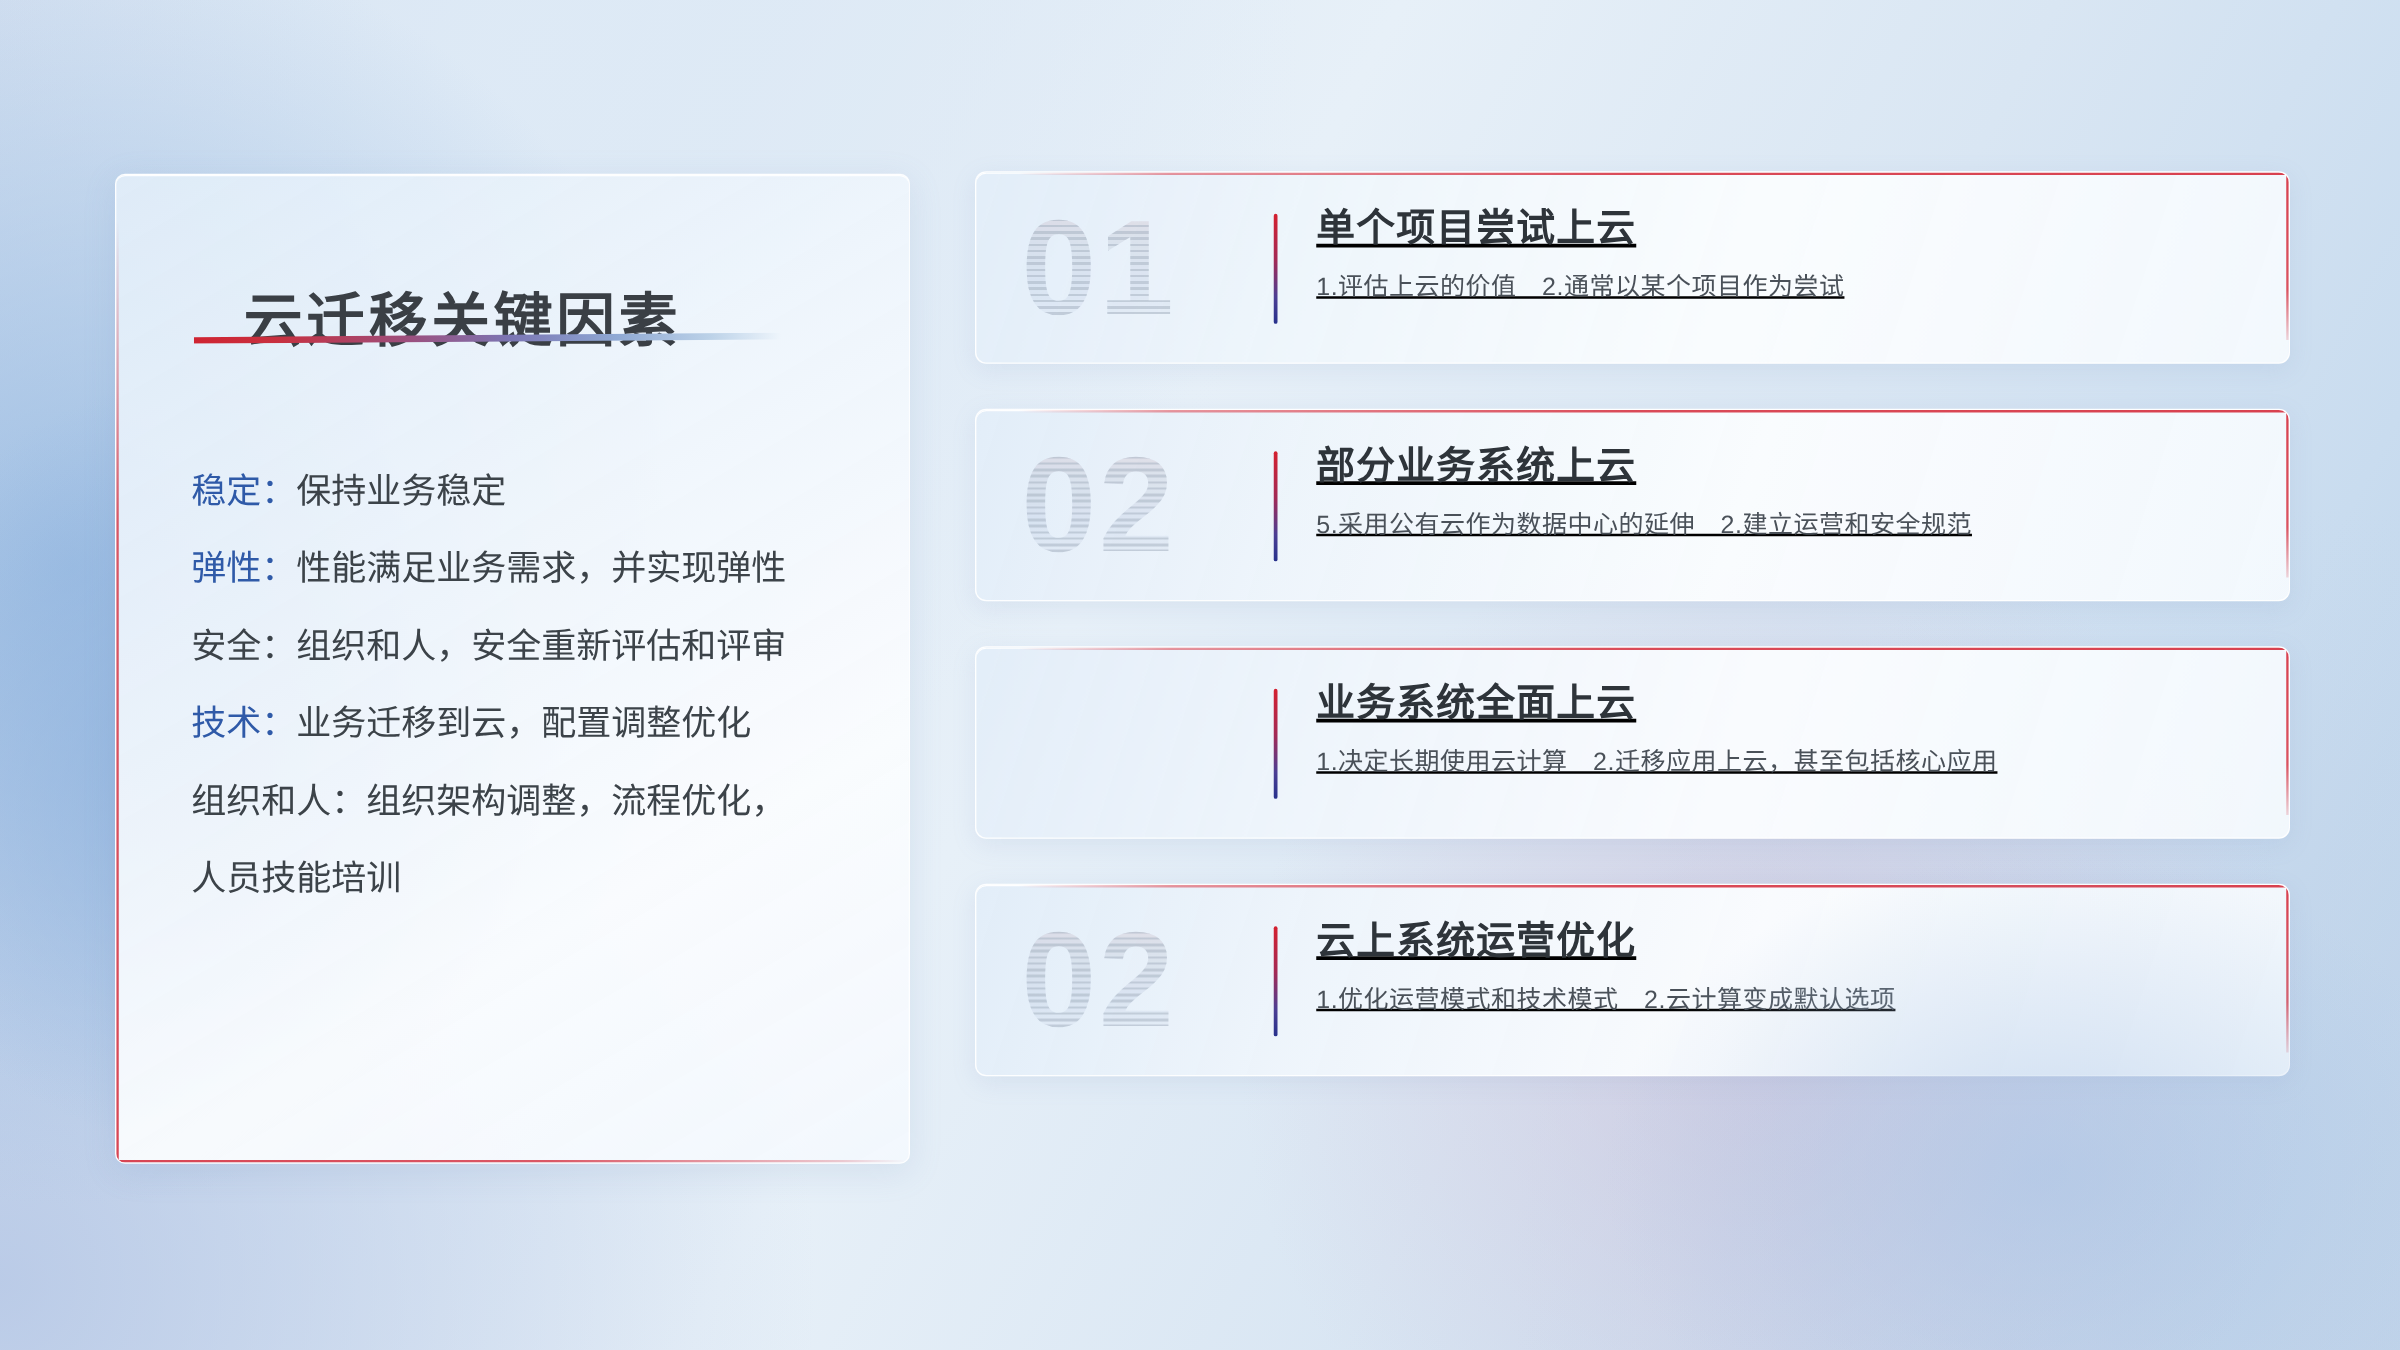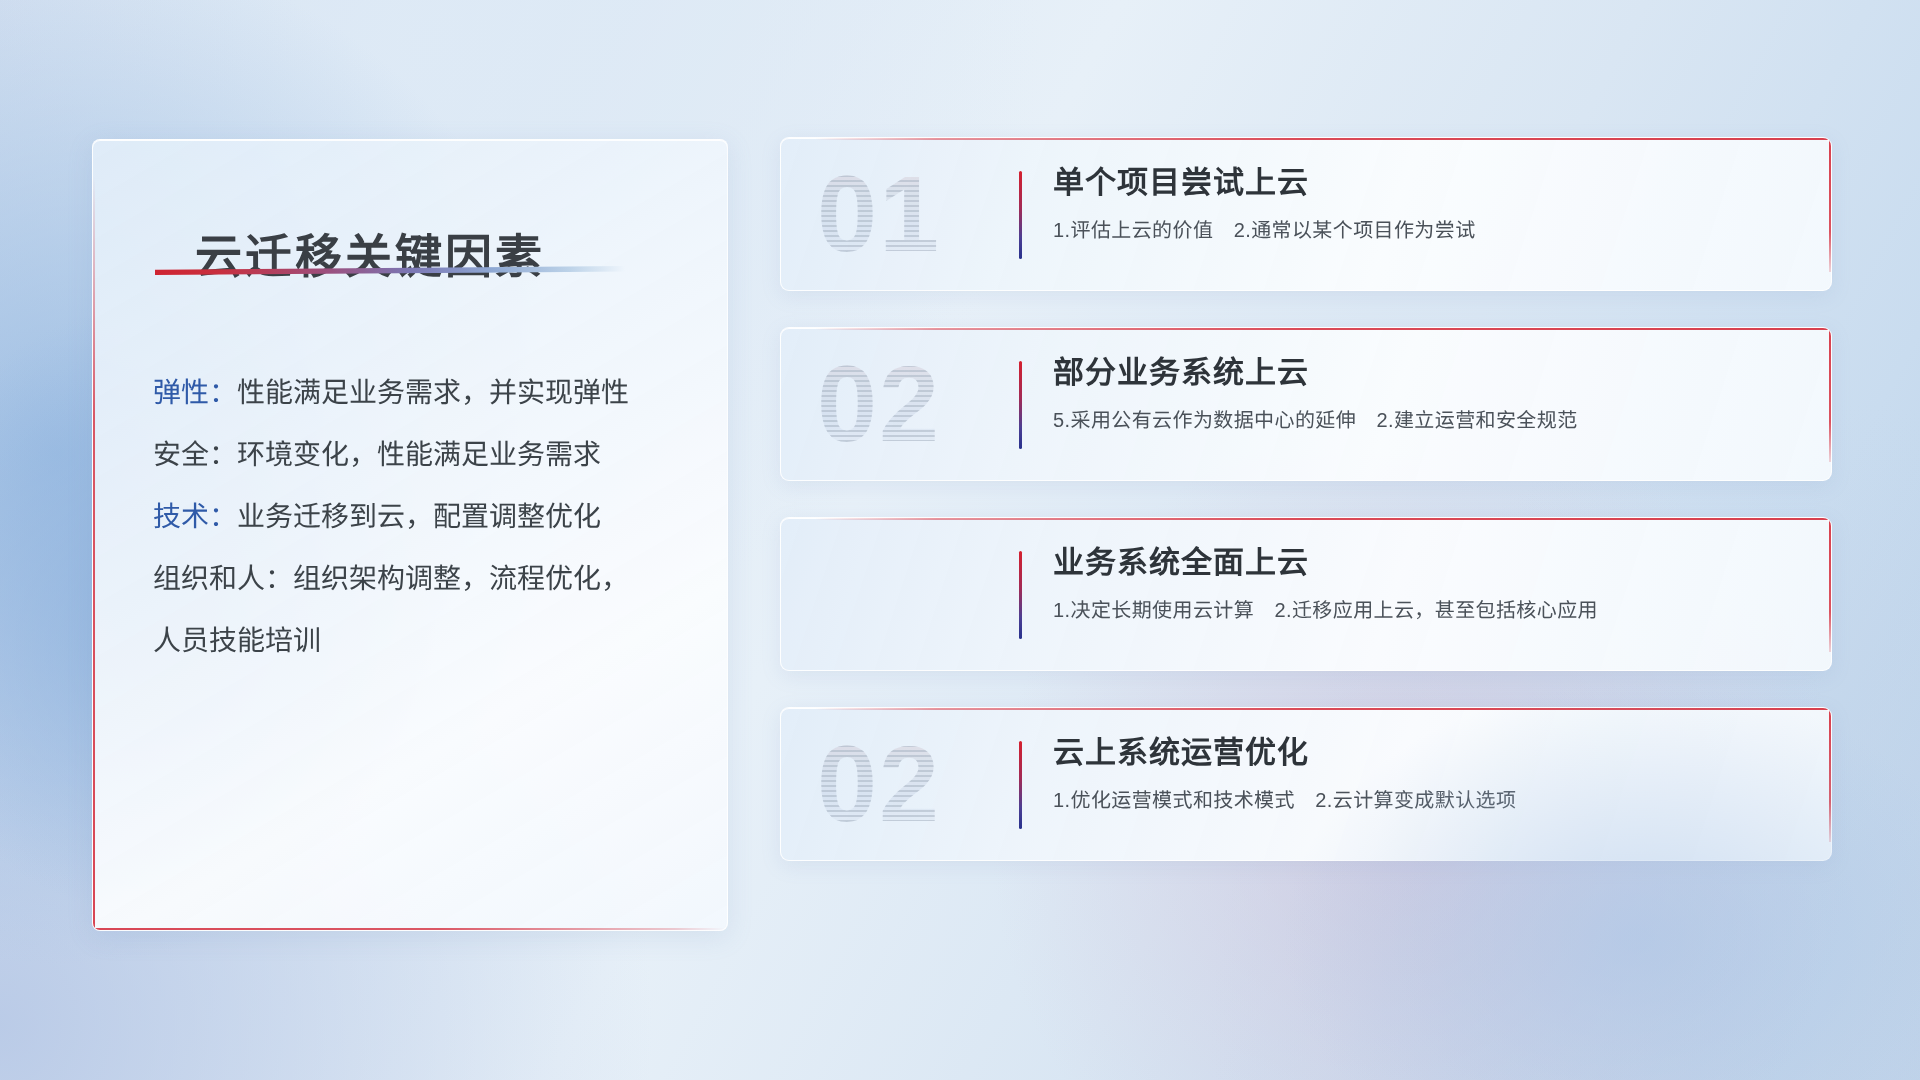--- a/index.html
+++ b/index.html
@@ -171,20 +171,21 @@
     width: 3px;
     height: 88px;
     background: linear-gradient(180deg, #d4202f 0%, #a32a55 42%, #4b3e93 76%, #27318c 100%);
     border-radius: 2px;
   }
   .step-body {
     position: absolute;
     left: 272px;
     right: 26px;
     top: 26px;
+    text-decoration: underline;
   }
   .step-title {
     font-size: 31px;
     font-weight: 700;
     color: #2e343a;
     letter-spacing: 1px;
     line-height: 1.25;
     white-space: nowrap;
   }
   .step-sub {
@@ -203,24 +204,27 @@
 
   <section class="left-card">
     <div class="edge-left"></div>
     <div class="edge-bottom"></div>
 
     <h1 class="panel-title">云迁移关键因素</h1>
     <div class="title-rule"></div>
 
     <div class="factor-list">
       <div class="factor-row">
+        <span class="lbl accent">稳定：</span><span class="val">保持业务稳定</span>
+      </div>
+      <div class="factor-row">
         <span class="lbl accent">弹性：</span><span class="val">性能满足业务需求，并实现弹性</span>
       </div>
       <div class="factor-row">
-        <span class="lbl">安全：</span><span class="val">环境变化，性能满足业务需求</span>
+        <span class="lbl">安全：</span><span class="val">组织和人，安全重新评估和评审</span>
       </div>
       <div class="factor-row">
         <span class="lbl accent">技术：</span><span class="val">业务迁移到云，配置调整优化</span>
       </div>
       <div class="factor-row">
         <span class="lbl">组织和人：</span><span class="val">组织架构调整，流程优化，</span>
       </div>
       <div class="factor-row">
         <span class="lbl"></span><span class="val">人员技能培训</span>
       </div>

